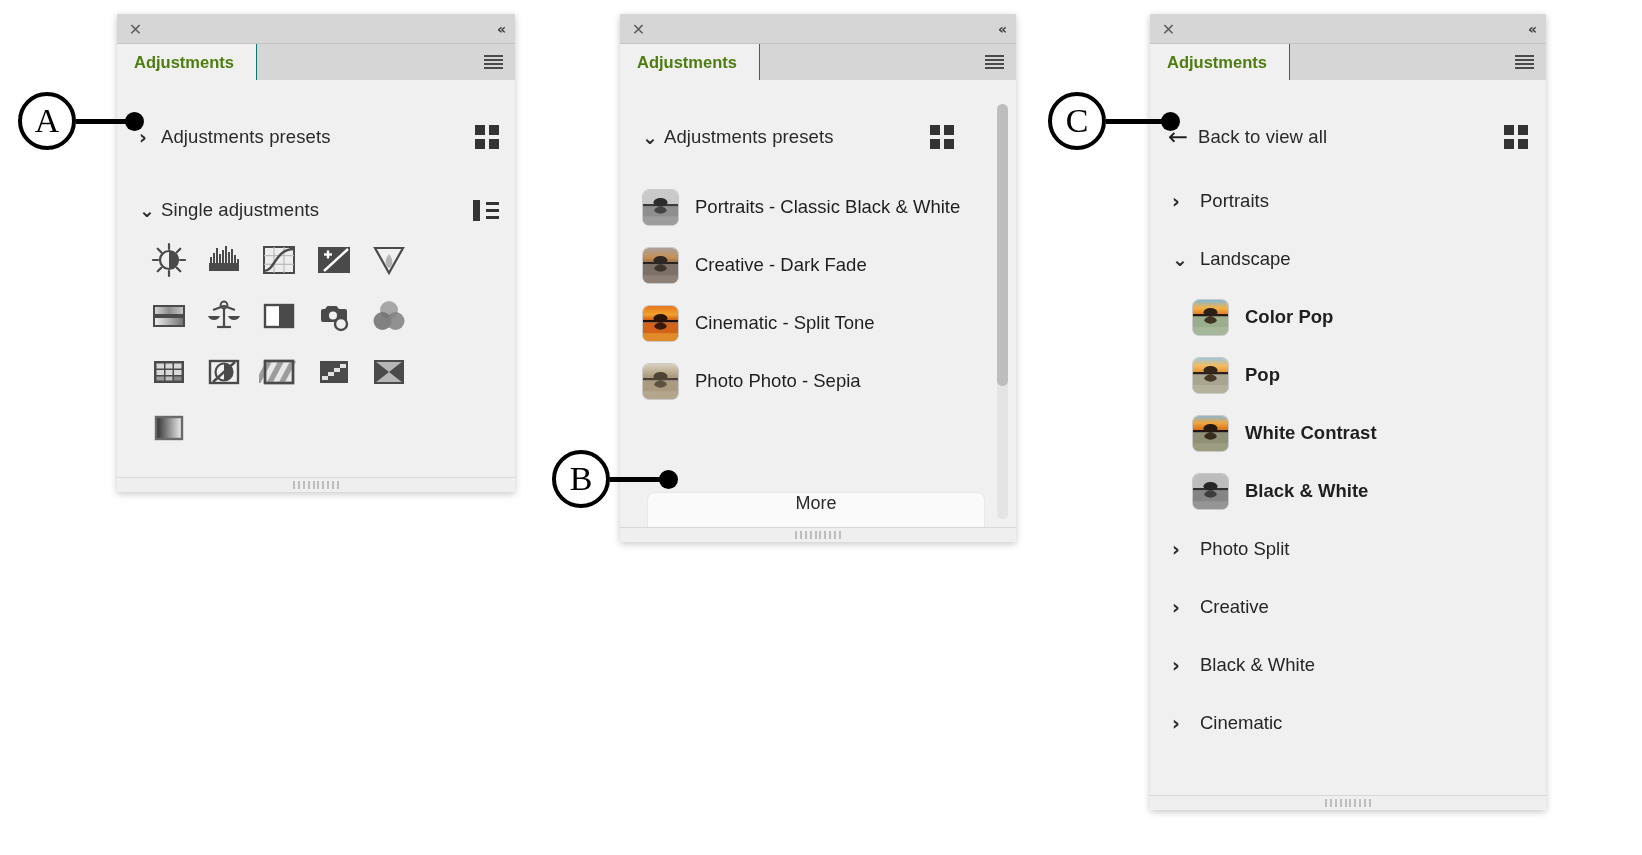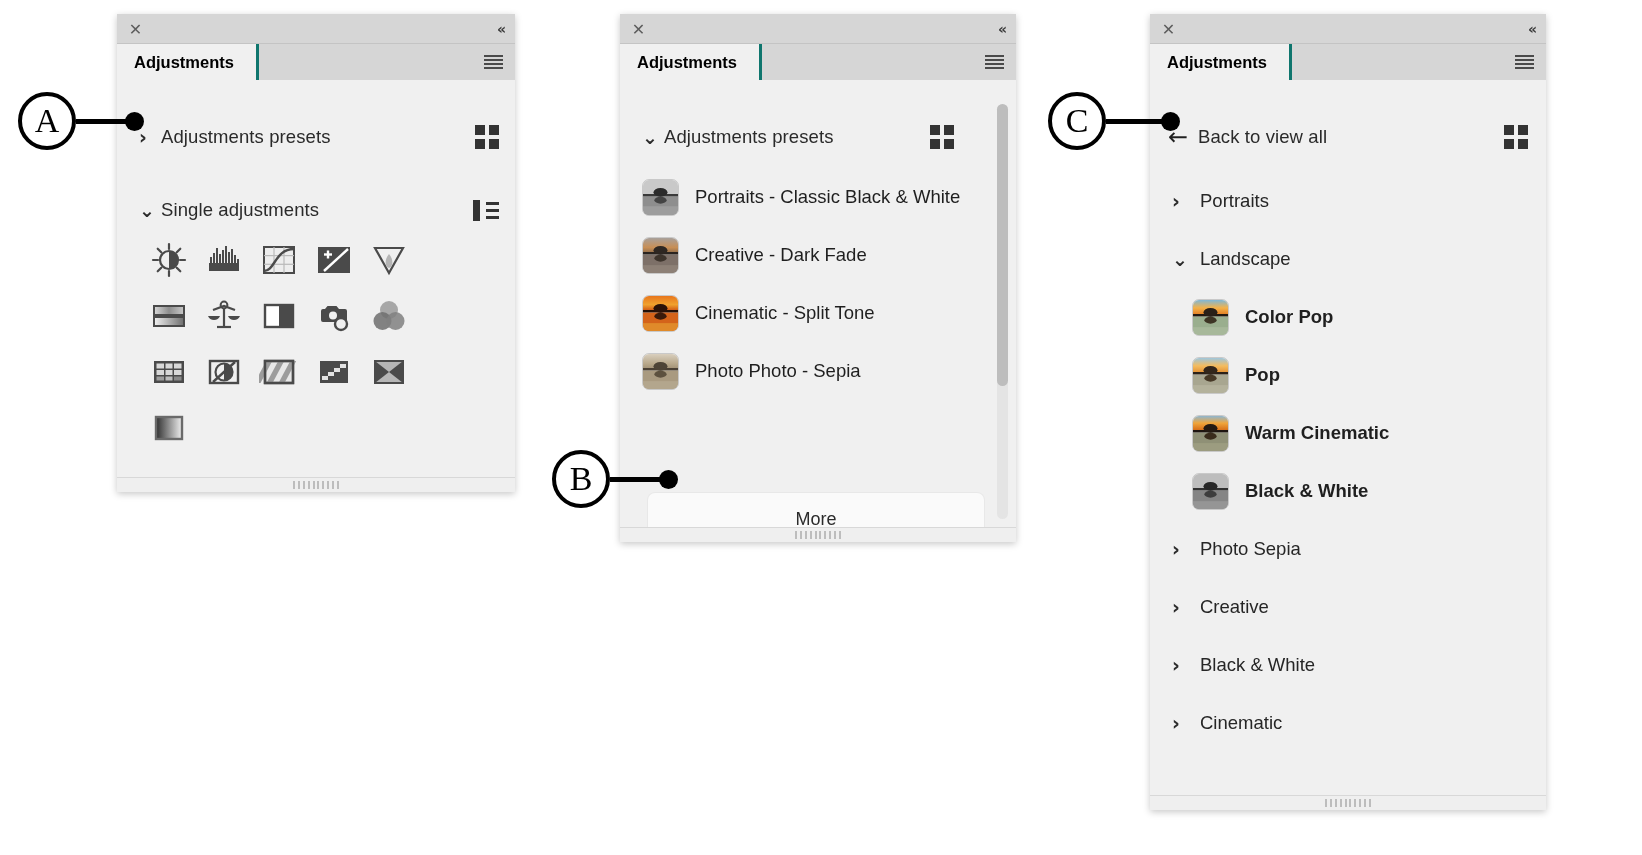--- a/index.html
+++ b/index.html
@@ -43,22 +43,22 @@
   .panel-tabbar {
     height: 36px;
     background: #d6d6d6;
     display: flex; align-items: stretch;
     position: relative; flex: none;
   }
   .tab {
     background: #f0f0f0;
     display: flex; align-items: center;
     padding: 0 22px 0 17px;
-    font-size: 16.5px; font-weight: bold; color: #000000;
-    border-right: 3px solid #0f766e;
+    font-size: 16.5px; font-weight: bold; color: #4d7c0f;
+    border-right: 1px solid #0f766e;
   }
   .tab-rest { flex: 1; }
   .hamburger {
     position: absolute; right: 12px; top: 50%;
     transform: translateY(-50%);
     width: 19px; height: 14px;
     display: flex; flex-direction: column; justify-content: space-between;
   }
   .hamburger i { display:block; height: 2px; background: #4a4a4a; width: 100%; }
 
@@ -128,21 +128,21 @@
   .cat-row { display:flex; align-items:center; height:58px; padding-left:22px; }
   .cat-row .tw { width: 28px; }
   .cat-label { font-size: 18.5px; color: #262626; }
 
   .sub-row { display:flex; align-items:center; height:58px; padding-left:42px;font-weight:bold; }
 
   .more-btn {
     position: absolute; left: 28px; right: 32px;
     height: 52px; background: #fafafa;
     border-radius: 7px;
-    display: flex; align-items: center; justify-content: center;
+    display: flex; justify-content: center;
     font-size: 18px; color: #2b2b2b;
     box-shadow: 0 0 0 1px rgba(0,0,0,0.03);
   }
 
   .back-row { display:flex; align-items:center; height:40px; padding-left:18px; }
   .back-arrow { font-size: 24px; color: #1f1f1f; width: 30px;
      font-family: "DejaVu Sans", sans-serif; line-height:1; }
 
   
   .vscroll {
@@ -461,21 +461,21 @@
         <span class="sec-label">Adjustments presets</span>
         <span class="sec-spacer"></span>
         <span class="grid-icon" style="margin-right:46px;">
           <i></i>
             <i></i>
             <i></i>
             <i></i>
         </span>
       </div>
 
-      <div style="position:absolute; left:0; right:0; top:88px;">
+      <div style="position:absolute; left:0; right:0; top:98px;">
 
         <div class="list-row">
           <span class="thumb">
             <svg viewBox="0 0 40 40" preserveAspectRatio="none">
               <rect width="40" height="18" fill="#c9c9c9"></rect>
               <rect y="16" width="40" height="3" fill="#3a3a3a"></rect>
               <rect y="19" width="40" height="21" fill="#8e8e8e"></rect>
               <ellipse cx="20" cy="14" rx="8" ry="5" fill="#2b2b2b"></ellipse>
               <ellipse cx="20" cy="23" rx="7" ry="4" fill="#444"></ellipse>
               <rect y="30" width="40" height="10" fill="#9d9d9d"></rect>
@@ -668,41 +668,41 @@
                   </linearGradient>
                 </defs>
               <rect width="40" height="18" fill="url(#cWm)"></rect>
               <rect y="16" width="40" height="3" fill="#1e1510"></rect>
               <rect y="19" width="40" height="21" fill="#8f9076"></rect>
               <ellipse cx="20" cy="14" rx="8" ry="5" fill="#241a12"></ellipse>
               <ellipse cx="20" cy="23" rx="7" ry="4" fill="#3a2c1c"></ellipse>
               <rect y="31" width="40" height="9" fill="#9c9c80"></rect>
             </svg>
           </span>
-          <span class="row-label">Warm Cinematic</span>
+          <span class="row-label">White Contrast</span>
         </div>
 
 
         <div class="sub-row">
           <span class="thumb">
             <svg viewBox="0 0 40 40" preserveAspectRatio="none">
               <rect width="40" height="18" fill="#bdbdbd"></rect>
               <rect y="16" width="40" height="3" fill="#303030"></rect>
               <rect y="19" width="40" height="21" fill="#858585"></rect>
               <ellipse cx="20" cy="14" rx="8" ry="5" fill="#272727"></ellipse>
               <ellipse cx="20" cy="23" rx="7" ry="4" fill="#3d3d3d"></ellipse>
               <rect y="31" width="40" height="9" fill="#959595"></rect>
             </svg>
           </span>
           <span class="row-label">Black  &amp;  White</span>
         </div>
 
         <div class="cat-row">
           <span class="tw">›</span>
-          <span class="cat-label">Photo Sepia</span>
+          <span class="cat-label">Photo Split</span>
         </div>
 
         <div class="cat-row">
           <span class="tw">›</span>
           <span class="cat-label">Creative</span>
         </div>
 
         <div class="cat-row">
           <span class="tw">›</span>
           <span class="cat-label">Black  &amp;  White</span>

